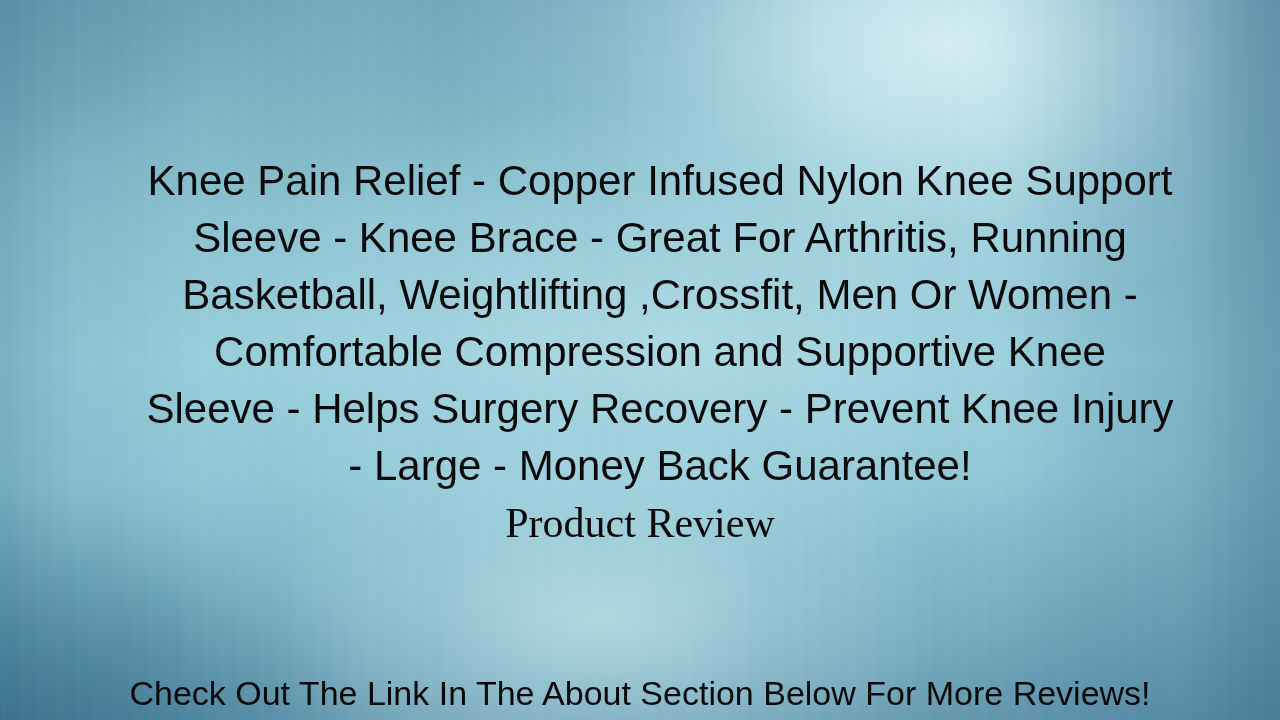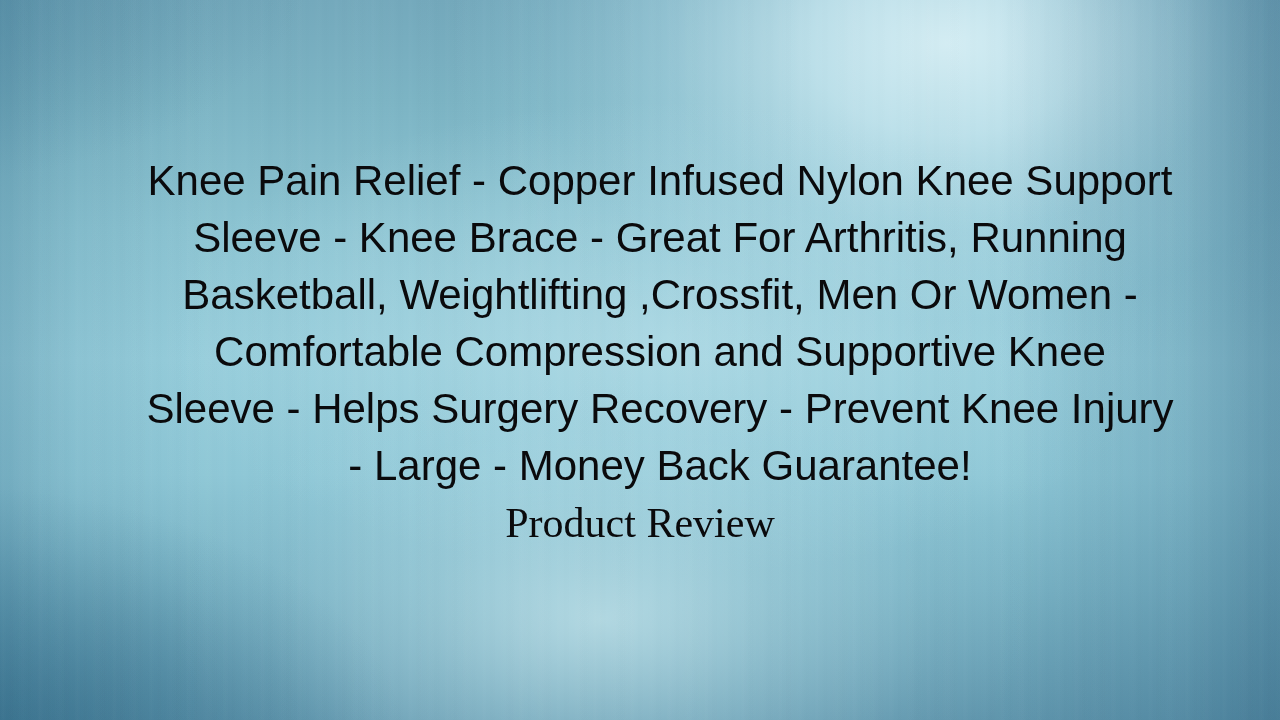--- a/index.html
+++ b/index.html
@@ -186,15 +186,16 @@
 
     <div class="headline">Knee Pain Relief - Copper Infused Nylon Knee Support
 Sleeve - Knee Brace - Great For Arthritis, Running
 Basketball, Weightlifting ,Crossfit, Men Or Women -
 Comfortable Compression and Supportive Knee
 Sleeve - Helps Surgery Recovery - Prevent Knee Injury
 - Large - Money Back Guarantee!</div>
 
     <div class="subtitle">Product Review</div>
 
+    <div class="footer-cta">Check Out The Link In The About Section Below For More Reviews!</div>
 
   </div>
 </div>
 
 </body></html>

